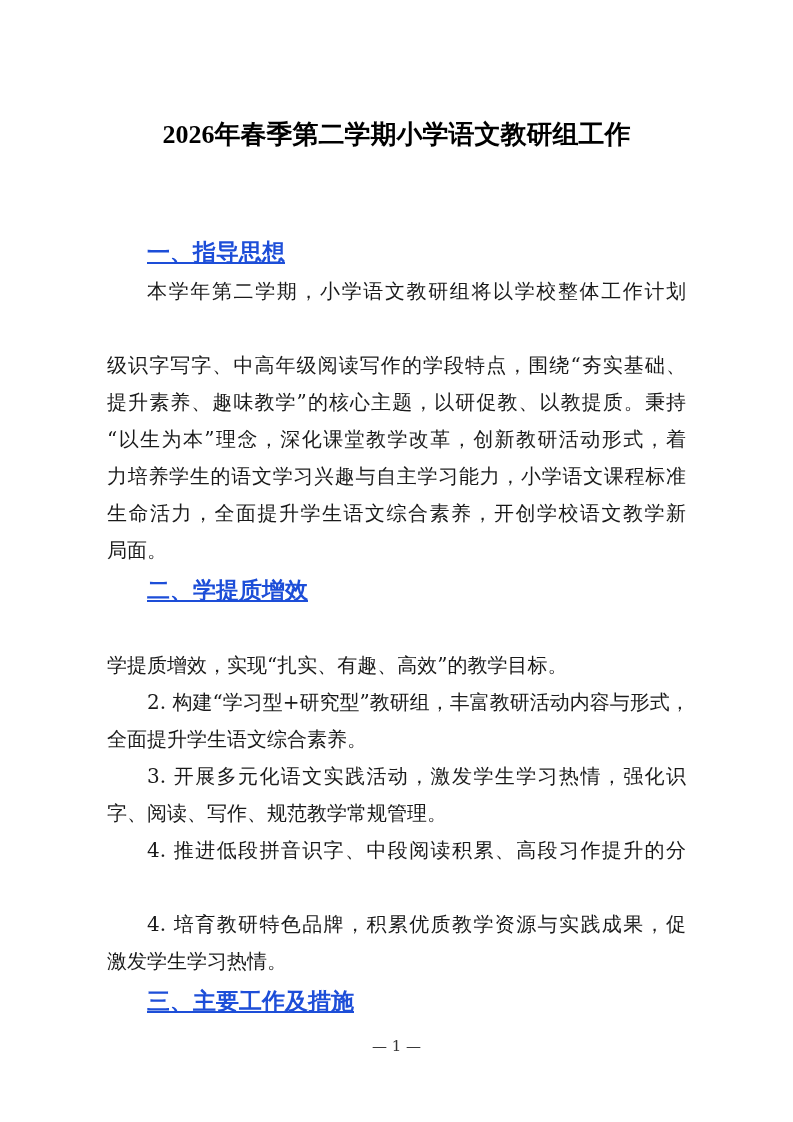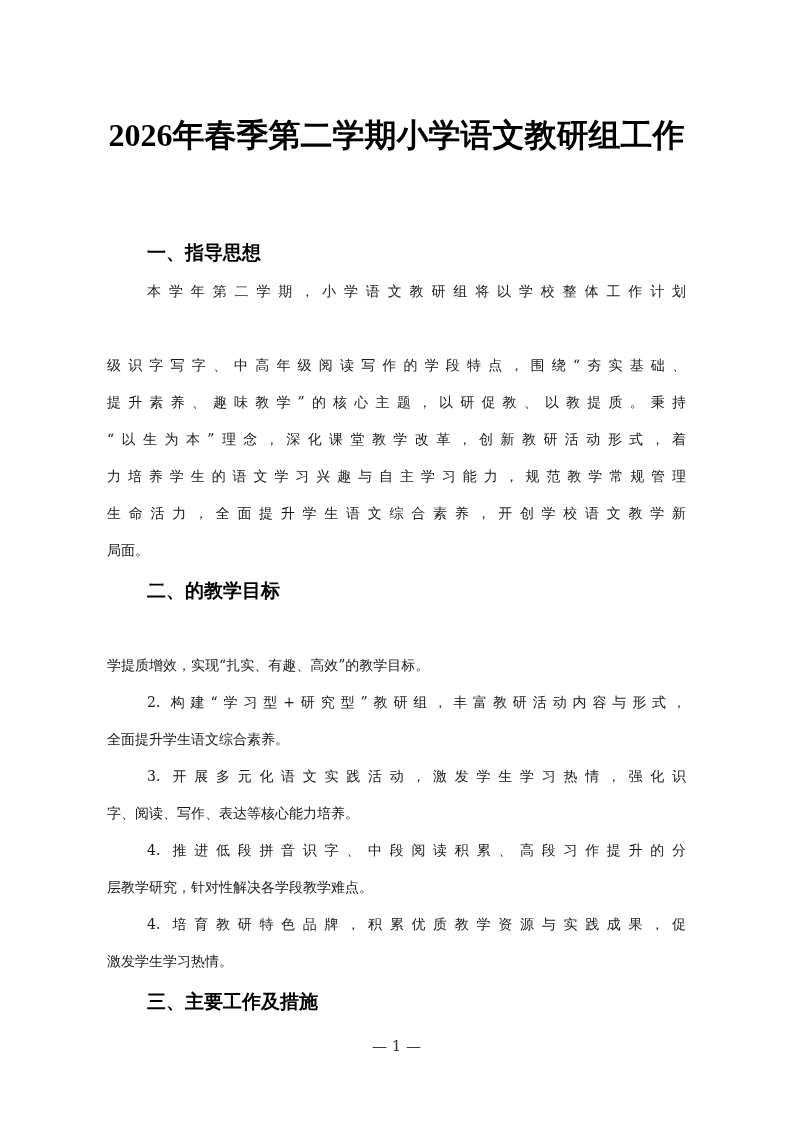--- a/index.html
+++ b/index.html
@@ -1,54 +1,53 @@
 <!DOCTYPE html>
 <html><head>
   <meta charset="utf-8">
   <style>
     html, body { margin: 0; padding: 0; background: #ffffff; }
     body { width: 793px; height: 1122px; position: relative; overflow: hidden;
       font-family: "DejaVu Serif", "Liberation Serif", serif; color: #111; }
     .page { position: absolute; left: 0; top: 0; width: 793px; height: 1122px; background: #fff; }
     .title { position: absolute; left: 100px; width: 593px; text-align: center;
       font-family: "Liberation Serif", "DejaVu Serif", serif; font-weight: bold;
-      font-size: 32px; line-height: 42px; color: #000; letter-spacing: 0px; }
+      font-size: 26px; line-height: 42px; color: #000; letter-spacing: 0px; }
     .t1 { top: 114px; }
     .t2 { top: 156px; }
     .h { position: absolute; left: 147px; font-family: "DejaVu Sans", "Liberation Sans", sans-serif;
-      font-weight: bold; font-size: 19px; line-height: 24px; color: #000000; }
-    .line { position: absolute; left: 107px; width: 579px; font-size: 14px; line-height: 26px;
+      font-weight: bold; font-size: 23px; line-height: 24px; color: #1d4ed8; text-decoration: underline; }
+    .line { position: absolute; left: 107px; width: 579px; font-size: 20px; line-height: 26px;
       text-align: justify; text-align-last: justify; white-space: nowrap; color: #1a1a1a; }
     .line.first { left: 147px; width: 539px; }
     .line.last { text-align-last: left; }
     .footer { position: absolute; top: 1037px; left: 0; width: 793px; text-align: center;
       font-size: 15px; color: #333; }
   </style>
 </head>
 <body>
 
 <div class="page">
   <div class="title t1">2026年春季第二学期小学语文教研组工作</div>
 
   <div class="h" style="top:240px">一、指导思想</div>
   <div class="line first" style="top:278px">本学年第二学期，小学语文教研组将以学校整体工作计划</div>
   <div class="line" style="top:389px">提升素养、趣味教学”的核心主题，以研促教、以教提质。秉持</div>
   <div class="line" style="top:352px">级识字写字、中高年级阅读写作的学段特点，围绕“夯实基础、</div>
   <div class="line" style="top:426px">“以生为本”理念，深化课堂教学改革，创新教研活动形式，着</div>
-  <div class="line" style="top:463px">力培养学生的语文学习兴趣与自主学习能力，规范教学常规管理</div>
+  <div class="line" style="top:463px">力培养学生的语文学习兴趣与自主学习能力，小学语文课程标准</div>
   <div class="line last" style="top:537px">局面。</div>
   <div class="line" style="top:500px">生命活力，全面提升学生语文综合素养，开创学校语文教学新</div>
 
-  <div class="h" style="top:578px">二、的教学目标</div>
+  <div class="h" style="top:578px">二、学提质增效</div>
   <div class="line last" style="top:652px">学提质增效，实现“扎实、有趣、高效”的教学目标。</div>
   <div class="line first" style="top:689px">2. 构建“学习型+研究型”教研组，丰富教研活动内容与形式，</div>
   <div class="line last" style="top:726px">全面提升学生语文综合素养。</div>
   <div class="line first" style="top:763px">3. 开展多元化语文实践活动，激发学生学习热情，强化识</div>
-  <div class="line last" style="top:800px">字、阅读、写作、表达等核心能力培养。</div>
+  <div class="line last" style="top:800px">字、阅读、写作、规范教学常规管理。</div>
   <div class="line first" style="top:837px">4. 推进低段拼音识字、中段阅读积累、高段习作提升的分</div>
-  <div class="line last" style="top:874px">层教学研究，针对性解决各学段教学难点。</div>
   <div class="line first" style="top:911px">4. 培育教研特色品牌，积累优质教学资源与实践成果，促</div>
   <div class="line last" style="top:948px">激发学生学习热情。</div>
 
   <div class="h" style="top:989px">三、主要工作及措施</div>
 
   <div class="footer">— 1 —</div>
 </div>
 
 </body></html>

